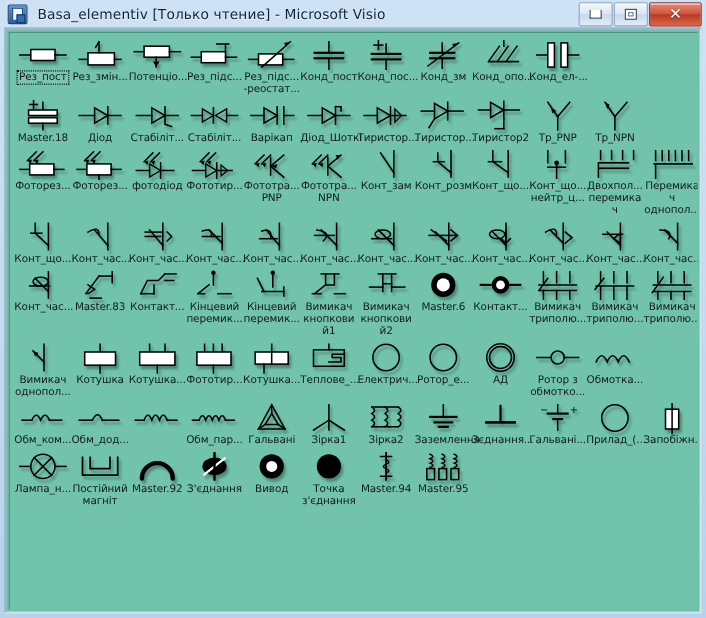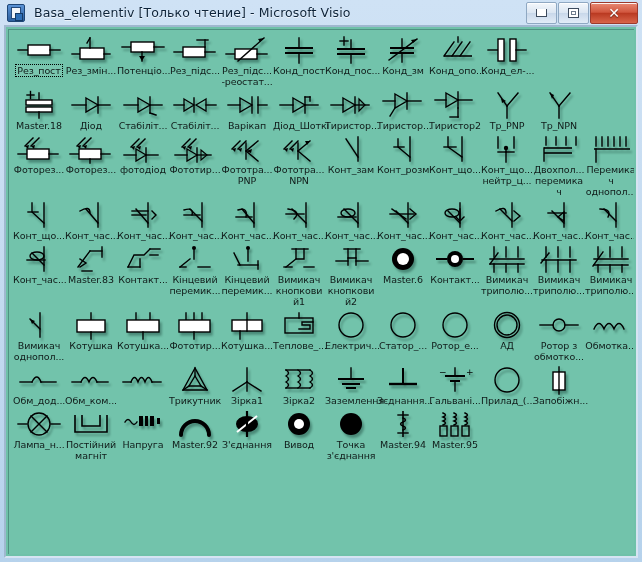--- a/index.html
+++ b/index.html
@@ -910,28 +910,20 @@
                 </svg>
               </div>
               <div class="lab">Електрич...</div>
             </div>
             <div class="cell">
               <div class="art">
                 <svg class="shadow" width="46" height="28" viewBox="0 0 46 28">
                   <circle cx="23" cy="14" r="12" stroke="#000" fill="none" stroke-width="1.4" stroke-linecap="square"></circle>
                 </svg>
               </div>
-              <div class="lab">Статор_...</div>
-            </div>
-            <div class="cell">
-              <div class="art">
-                <svg class="shadow" width="46" height="28" viewBox="0 0 46 28">
-                  <circle cx="23" cy="14" r="12" stroke="#000" fill="none" stroke-width="1.4" stroke-linecap="square"></circle>
-                </svg>
-              </div>
               <div class="lab">Ротор_е...</div>
             </div>
             <div class="cell">
               <div class="art">
                 <svg class="shadow" width="46" height="28" viewBox="0 0 46 28">
                   <circle cx="23" cy="14" r="12.5" stroke="#000" fill="none" stroke-width="1.4" stroke-linecap="square"></circle>
                   <circle cx="23" cy="14" r="10" stroke="#000" fill="none" stroke-width="1.4" stroke-linecap="square"></circle>
                 </svg>
               </div>
               <div class="lab">АД</div>
@@ -952,57 +944,67 @@
                   <path d="M6 18 q5 -11 10 0 q5 -11 10 0 q5 -11 10 0" stroke="#000" fill="none" stroke-width="1.4" stroke-linecap="square"></path>
                 </svg>
               </div>
               <div class="lab">Обмотка...</div>
             </div>
           </div>
           <div class="row">
             <div class="cell">
               <div class="art">
                 <svg class="shadow" width="46" height="28" viewBox="0 0 46 28">
+                  <line x1="4" y1="16" x2="13" y2="16" stroke="#000" fill="none" stroke-width="1.4" stroke-linecap="square"></line>
+                  <path d="M13 16 q4 -9 8 0 q4 -9 8 0" stroke="#000" fill="none" stroke-width="1.4" stroke-linecap="square"></path>
+                  <line x1="29" y1="16" x2="40" y2="16" stroke="#000" fill="none" stroke-width="1.4" stroke-linecap="square"></line>
+                </svg>
+              </div>
+              <div class="lab">Обм_ком...</div>
+            </div>
+            <div class="cell">
+              <div class="art">
+                <svg class="shadow" width="46" height="28" viewBox="0 0 46 28">
                   <line x1="4" y1="16" x2="16" y2="16" stroke="#000" fill="none" stroke-width="1.4" stroke-linecap="square"></line>
                   <path d="M16 16 q5 -10 9 0" stroke="#000" fill="none" stroke-width="1.4" stroke-linecap="square"></path>
                   <line x1="25" y1="16" x2="40" y2="16" stroke="#000" fill="none" stroke-width="1.4" stroke-linecap="square"></line>
                 </svg>
               </div>
               <div class="lab">Обм_дод...</div>
             </div>
             <div class="cell">
               <div class="art">
                 <svg class="shadow" width="46" height="28" viewBox="0 0 46 28">
-                  <line x1="4" y1="16" x2="13" y2="16" stroke="#000" fill="none" stroke-width="1.4" stroke-linecap="square"></line>
-                  <path d="M13 16 q4 -9 8 0 q4 -9 8 0" stroke="#000" fill="none" stroke-width="1.4" stroke-linecap="square"></path>
-                  <line x1="29" y1="16" x2="40" y2="16" stroke="#000" fill="none" stroke-width="1.4" stroke-linecap="square"></line>
-                </svg>
-              </div>
-              <div class="lab">Обм_ком...</div>
-            </div>
-            <div class="cell">
-              <div class="art">
-                <svg class="shadow" width="46" height="28" viewBox="0 0 46 28">
                   <line x1="3" y1="16" x2="11" y2="16" stroke="#000" fill="none" stroke-width="1.4" stroke-linecap="square"></line>
                   <path d="M11 16 q3.5 -9 7 0 q3.5 -9 7 0 q3.5 -9 7 0" stroke="#000" fill="none" stroke-width="1.4" stroke-linecap="square"></path>
                   <line x1="32" y1="16" x2="41" y2="16" stroke="#000" fill="none" stroke-width="1.4" stroke-linecap="square"></line>
                 </svg>
               </div>
+            </div>
+            <div class="cell">
+              <div class="art">
+                <svg class="shadow" width="46" height="28" viewBox="0 0 46 28">
+                  <line x1="3" y1="16" x2="9" y2="16" stroke="#000" fill="none" stroke-width="1.4" stroke-linecap="square"></line>
+                  <path d="M9 16 q3 -8 6 0 q3 -8 6 0 q3 -8 6 0 q3 -8 6 0" stroke="#000" fill="none" stroke-width="1.4" stroke-linecap="square"></path>
+                  <line x1="33" y1="16" x2="41" y2="16" stroke="#000" fill="none" stroke-width="1.4" stroke-linecap="square"></line>
+                </svg>
+              </div>
+              <div class="lab">Обм_пар...</div>
             </div>
             <div class="cell">
               <div class="art">
                 <svg class="shadow" width="46" height="28" viewBox="0 0 46 28">
                   <path d="M23 2 L11 24 L35 24 Z" stroke="#000" fill="none" stroke-width="1.4" stroke-linecap="square"></path>
                   <path d="M23 10 L17 20 L29 20 Z" stroke="#000" fill="none" stroke-width="1.4" stroke-linecap="square"></path>
                   <line x1="23" y1="2" x2="23" y2="10" stroke="#000" fill="none" stroke-width="1.4" stroke-linecap="square"></line>
                   <line x1="11" y1="24" x2="17" y2="20" stroke="#000" fill="none" stroke-width="1.4" stroke-linecap="square"></line>
                   <line x1="35" y1="24" x2="29" y2="20" stroke="#000" fill="none" stroke-width="1.4" stroke-linecap="square"></line>
                 </svg>
               </div>
-              <div class="lab">Трикутник</div>
+              <div class="lab">Гальвані</div>
             </div>
             <div class="cell">
               <div class="art">
                 <svg class="shadow" width="46" height="28" viewBox="0 0 46 28">
                   <line x1="23" y1="2" x2="23" y2="16" stroke="#000" fill="none" stroke-width="1.4" stroke-linecap="square"></line>
                   <line x1="23" y1="16" x2="9" y2="25" stroke="#000" fill="none" stroke-width="1.4" stroke-linecap="square"></line>
                   <line x1="23" y1="16" x2="37" y2="25" stroke="#000" fill="none" stroke-width="1.4" stroke-linecap="square"></line>
                   <line x1="23" y1="16" x2="23" y2="25" stroke="#000" fill="none" stroke-width="1.4" stroke-linecap="square"></line>
                 </svg>
               </div>
@@ -1087,32 +1089,20 @@
               <div class="lab">Лампа_н...</div>
             </div>
             <div class="cell">
               <div class="art">
                 <svg class="shadow" width="46" height="28" viewBox="0 0 46 28">
                   <path d="M7 5 L7 22 L39 22 L39 5" stroke="#000" stroke-width="1.6" fill="none"></path>
                   <path d="M14 5 L14 16 L32 16 L32 5" stroke="#000" stroke-width="1.6" fill="none"></path>
                 </svg>
               </div>
               <div class="lab wrap">Постійний<br>магніт</div>
-            </div>
-            <div class="cell">
-              <div class="art">
-                <svg class="shadow" width="46" height="28" viewBox="0 0 46 28">
-                  <path d="M5 12 q3 -5 6 0 q3 5 6 0" stroke="#000" fill="none" stroke-width="1.4" stroke-linecap="square"></path>
-                  <rect x="19" y="6" width="4" height="10" fill="#000"></rect>
-                  <rect x="25" y="6" width="3" height="10" fill="#000"></rect>
-                  <rect x="30" y="6" width="4" height="10" fill="#000"></rect>
-                  <rect x="37" y="8" width="3" height="6" fill="#000"></rect>
-                </svg>
-              </div>
-              <div class="lab">Напруга</div>
             </div>
             <div class="cell">
               <div class="art">
                 <svg class="shadow" width="46" height="28" viewBox="0 0 46 28">
                   <path d="M9 25 A14 14 0 0 1 37 25" stroke="#000" stroke-width="4" fill="none" stroke-linecap="round"></path>
                 </svg>
               </div>
               <div class="lab">Master.92</div>
             </div>
             <div class="cell">

